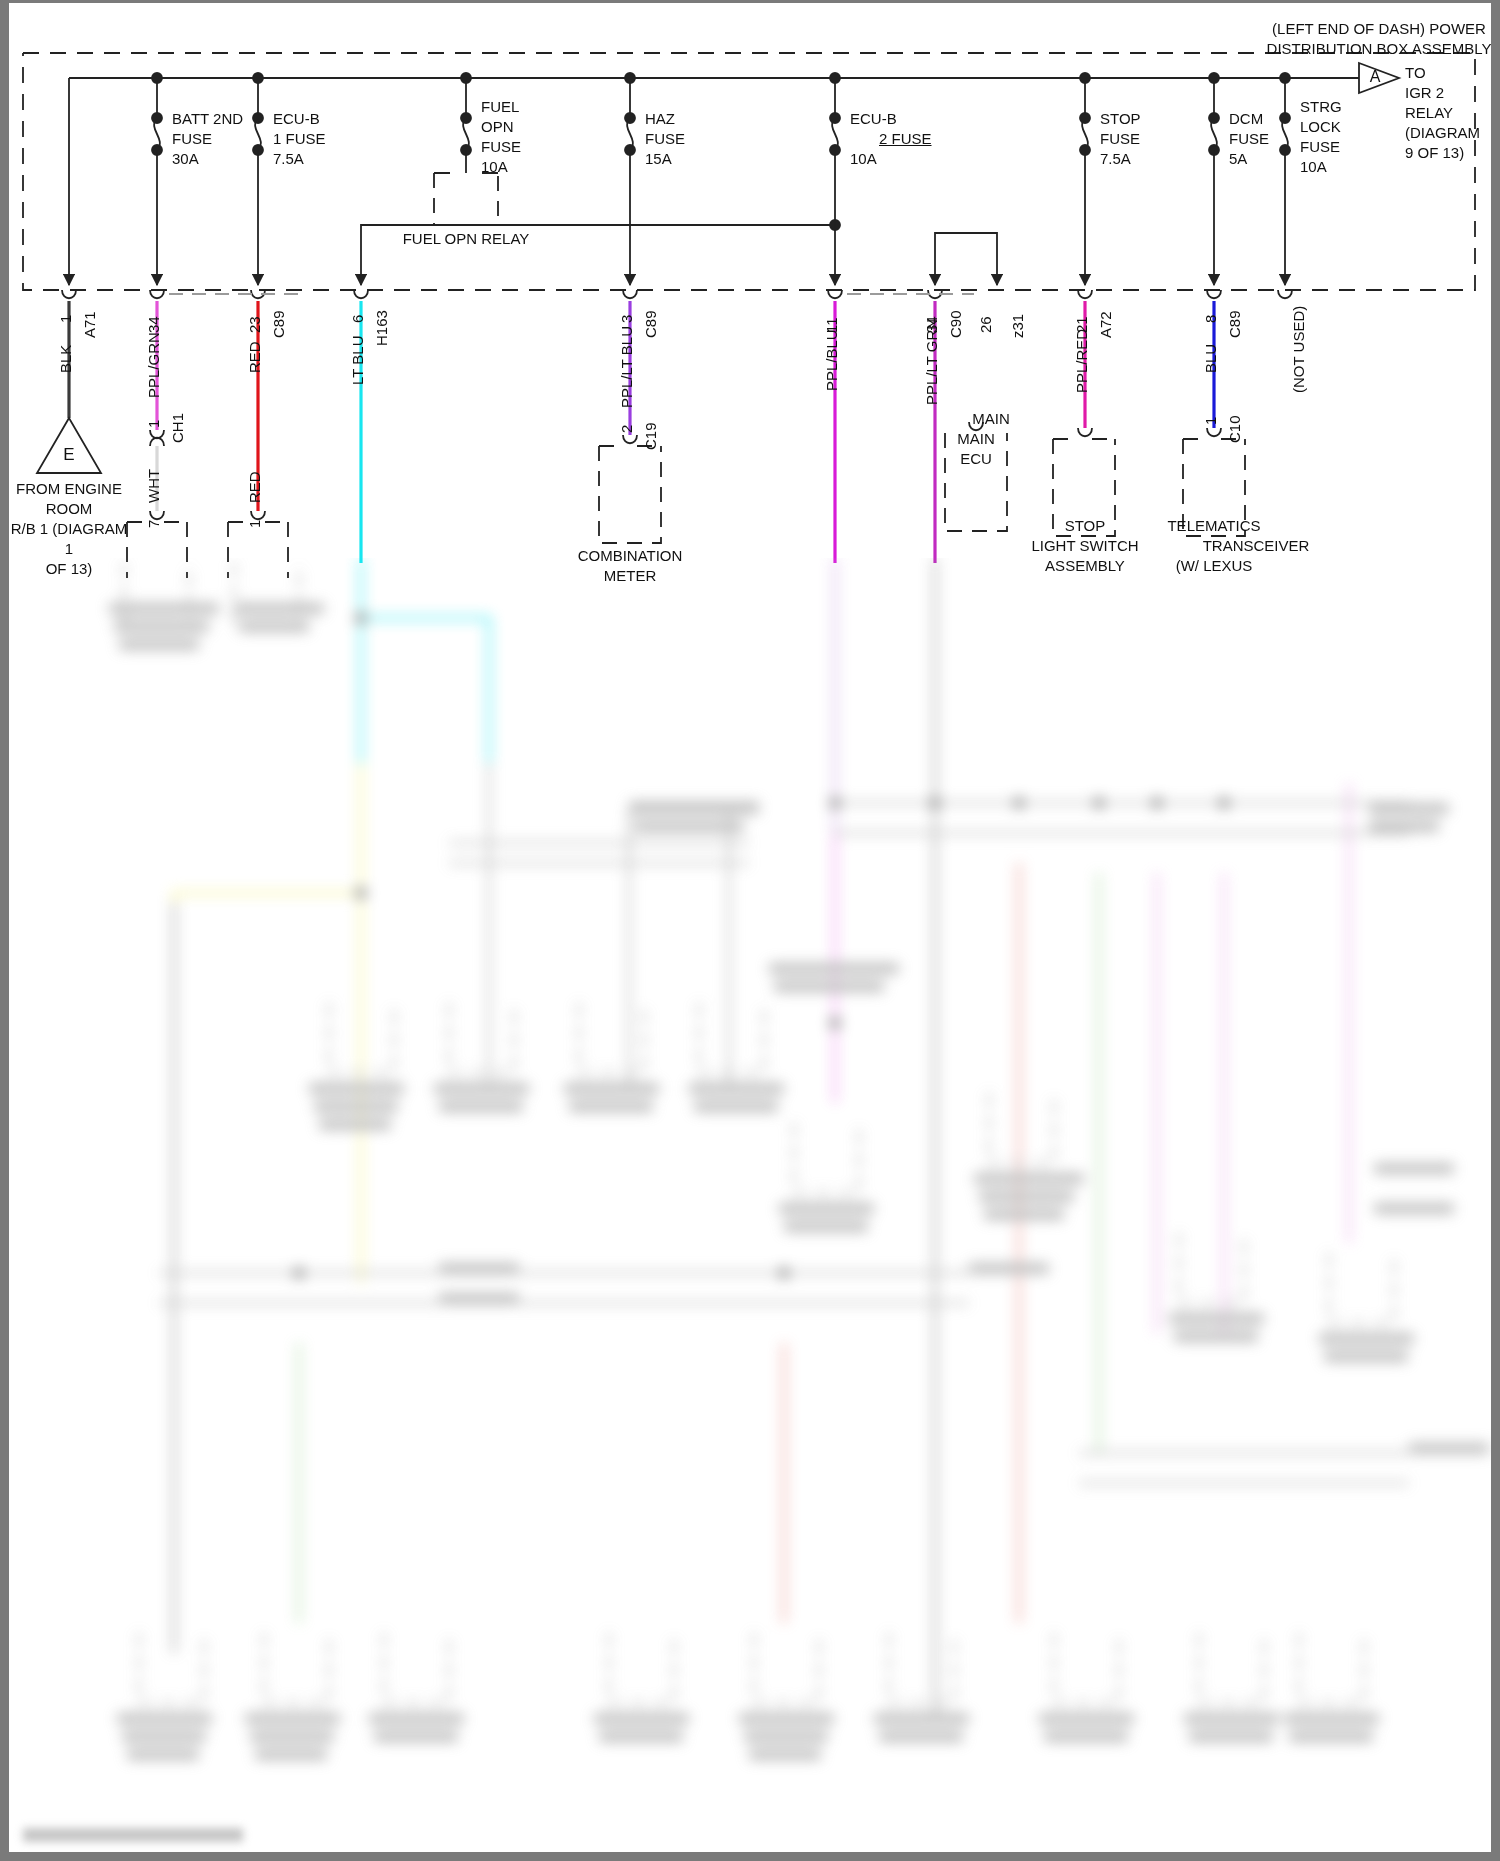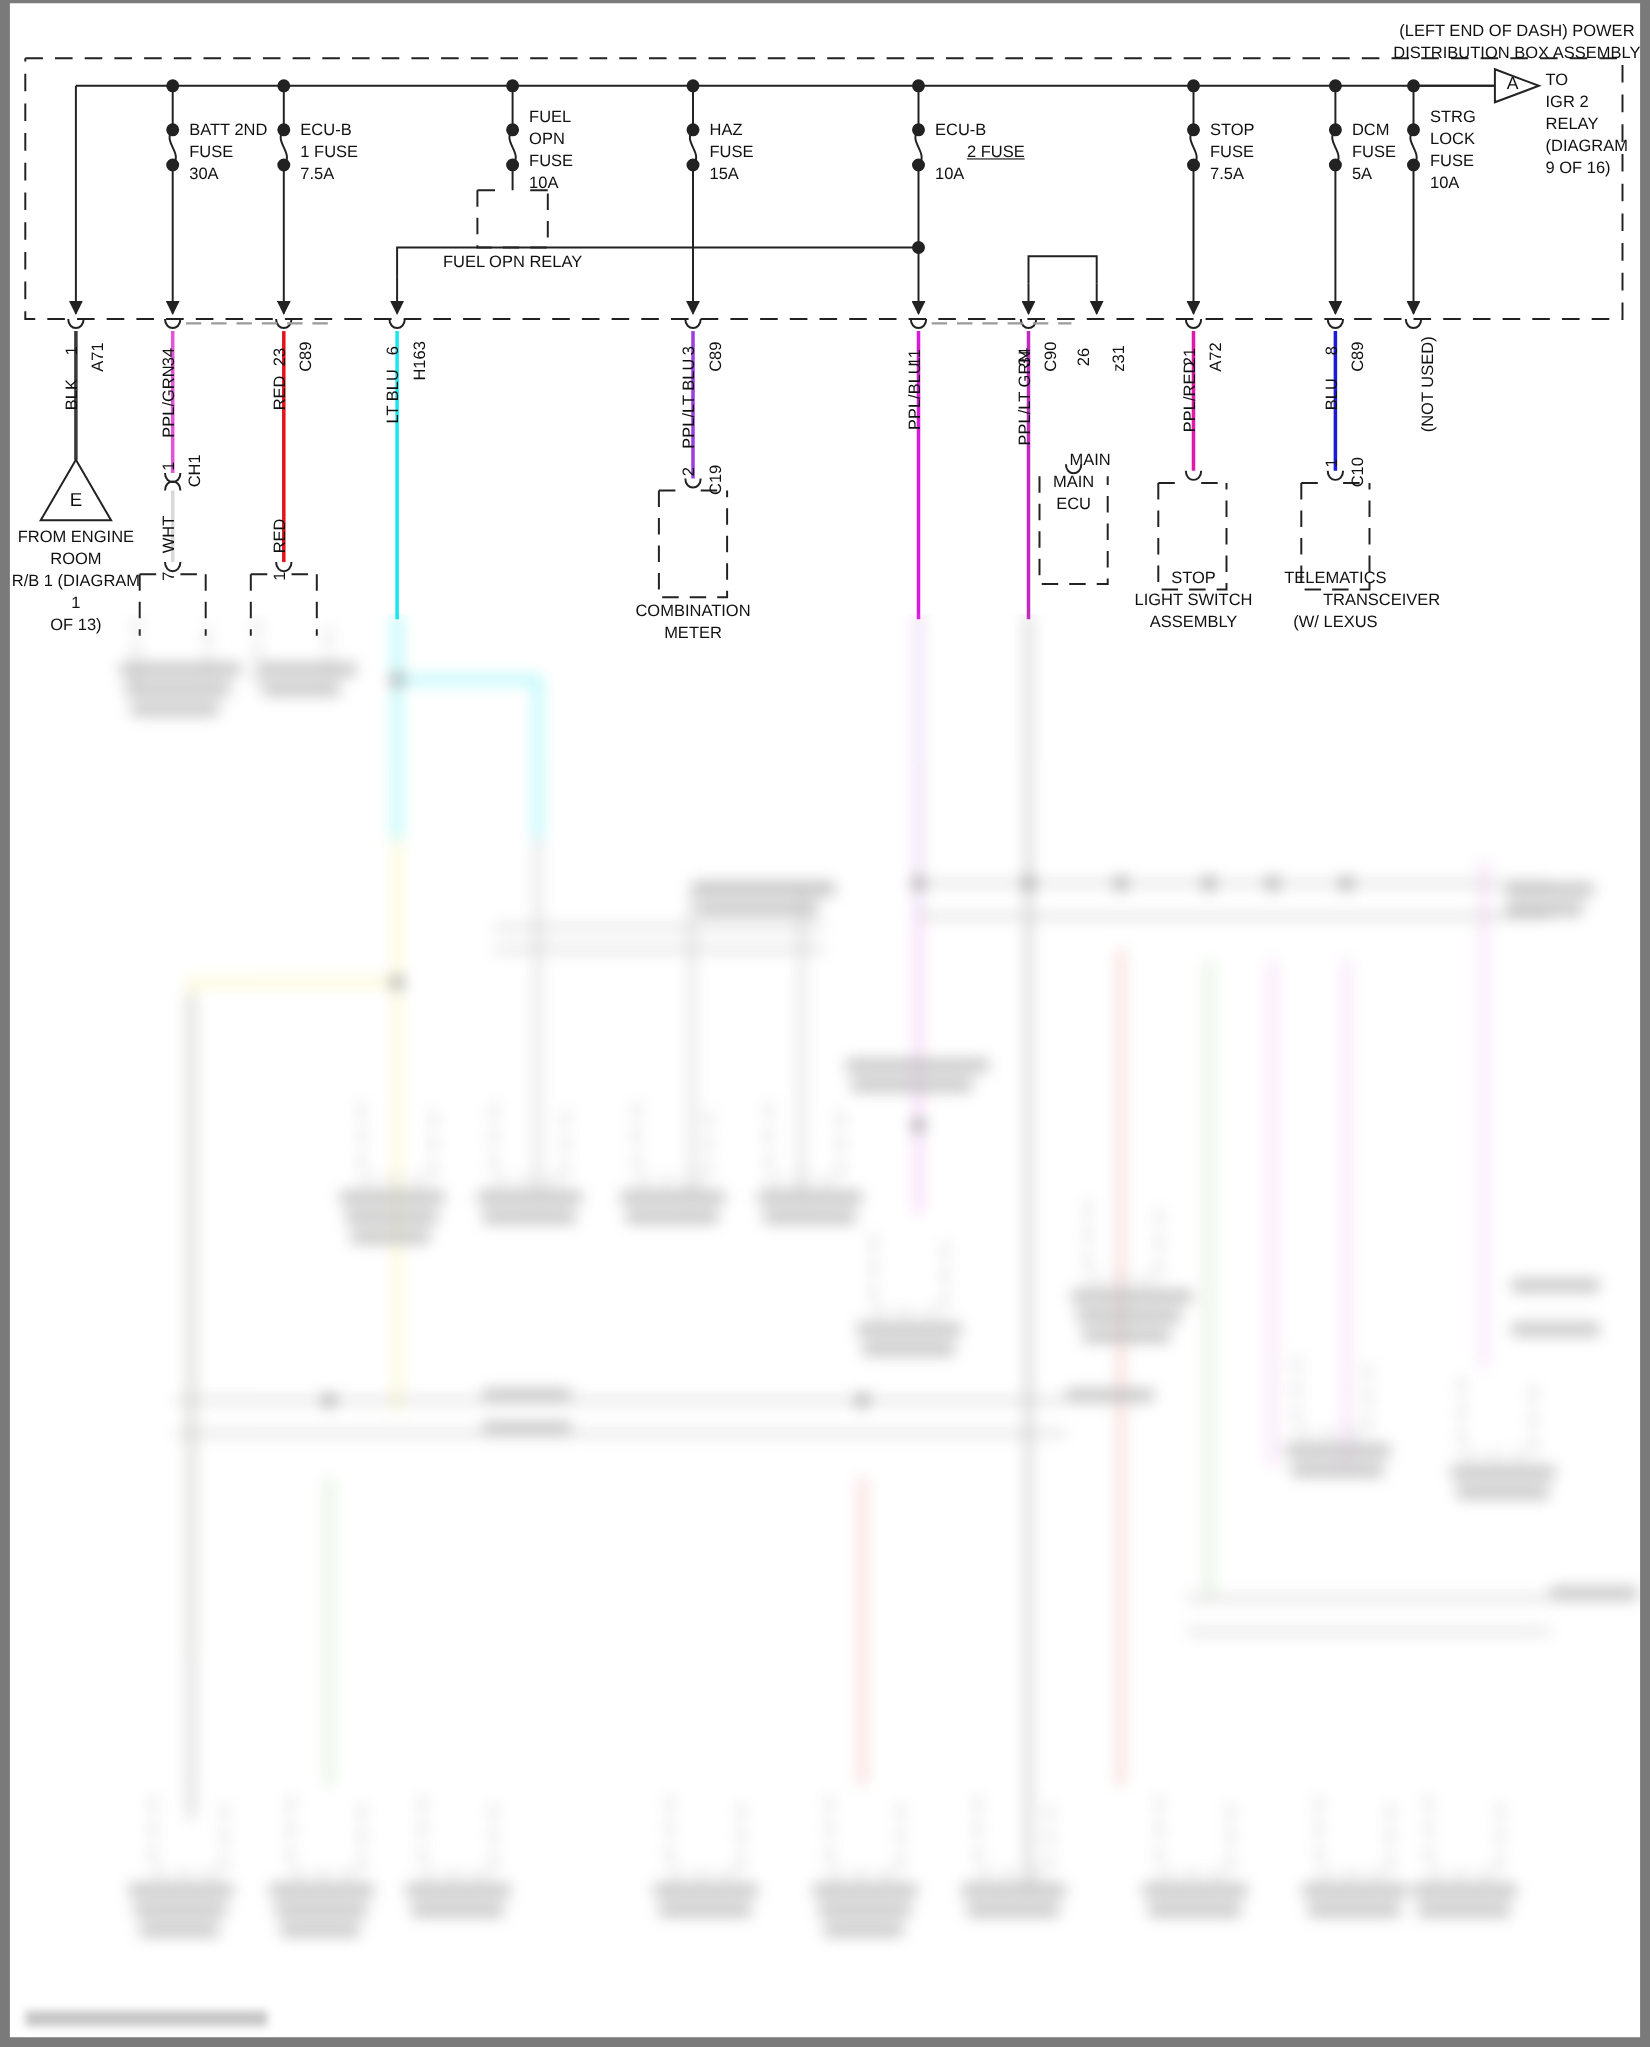--- a/index.html
+++ b/index.html
@@ -226,21 +226,21 @@
     <div class="txt" style="left:1291px;top:136px;">FUSE</div>
     <div class="txt" style="left:1291px;top:156px;">10A</div>
 
     <div class="txt c" style="left:457px;top:228px;">FUEL OPN RELAY</div>
 
     <div class="txt c" style="left:1366px;top:66px;font-size:16px;">A</div>
     <div class="txt" style="left:1396px;top:62px;">TO</div>
     <div class="txt" style="left:1396px;top:82px;">IGR 2</div>
     <div class="txt" style="left:1396px;top:102px;">RELAY</div>
     <div class="txt" style="left:1396px;top:122px;">(DIAGRAM</div>
-    <div class="txt" style="left:1396px;top:142px;">9 OF 16)</div>
+    <div class="txt" style="left:1396px;top:142px;">9 OF 13)</div>
 
     <div class="txt c" style="left:60px;top:444px;font-size:17px;">E</div>
     <div class="txt c" style="left:60px;top:478px;">FROM ENGINE</div>
     <div class="txt c" style="left:60px;top:498px;">ROOM</div>
     <div class="txt c" style="left:60px;top:518px;">R/B 1 (DIAGRAM</div>
     <div class="txt c" style="left:60px;top:538px;">1</div>
     <div class="txt c" style="left:60px;top:558px;">OF 13)</div>
 
     <div class="vtxt" style="left:48px;top:320px;">1</div>
     <div class="vtxt" style="left:136px;top:330px;">34</div>

